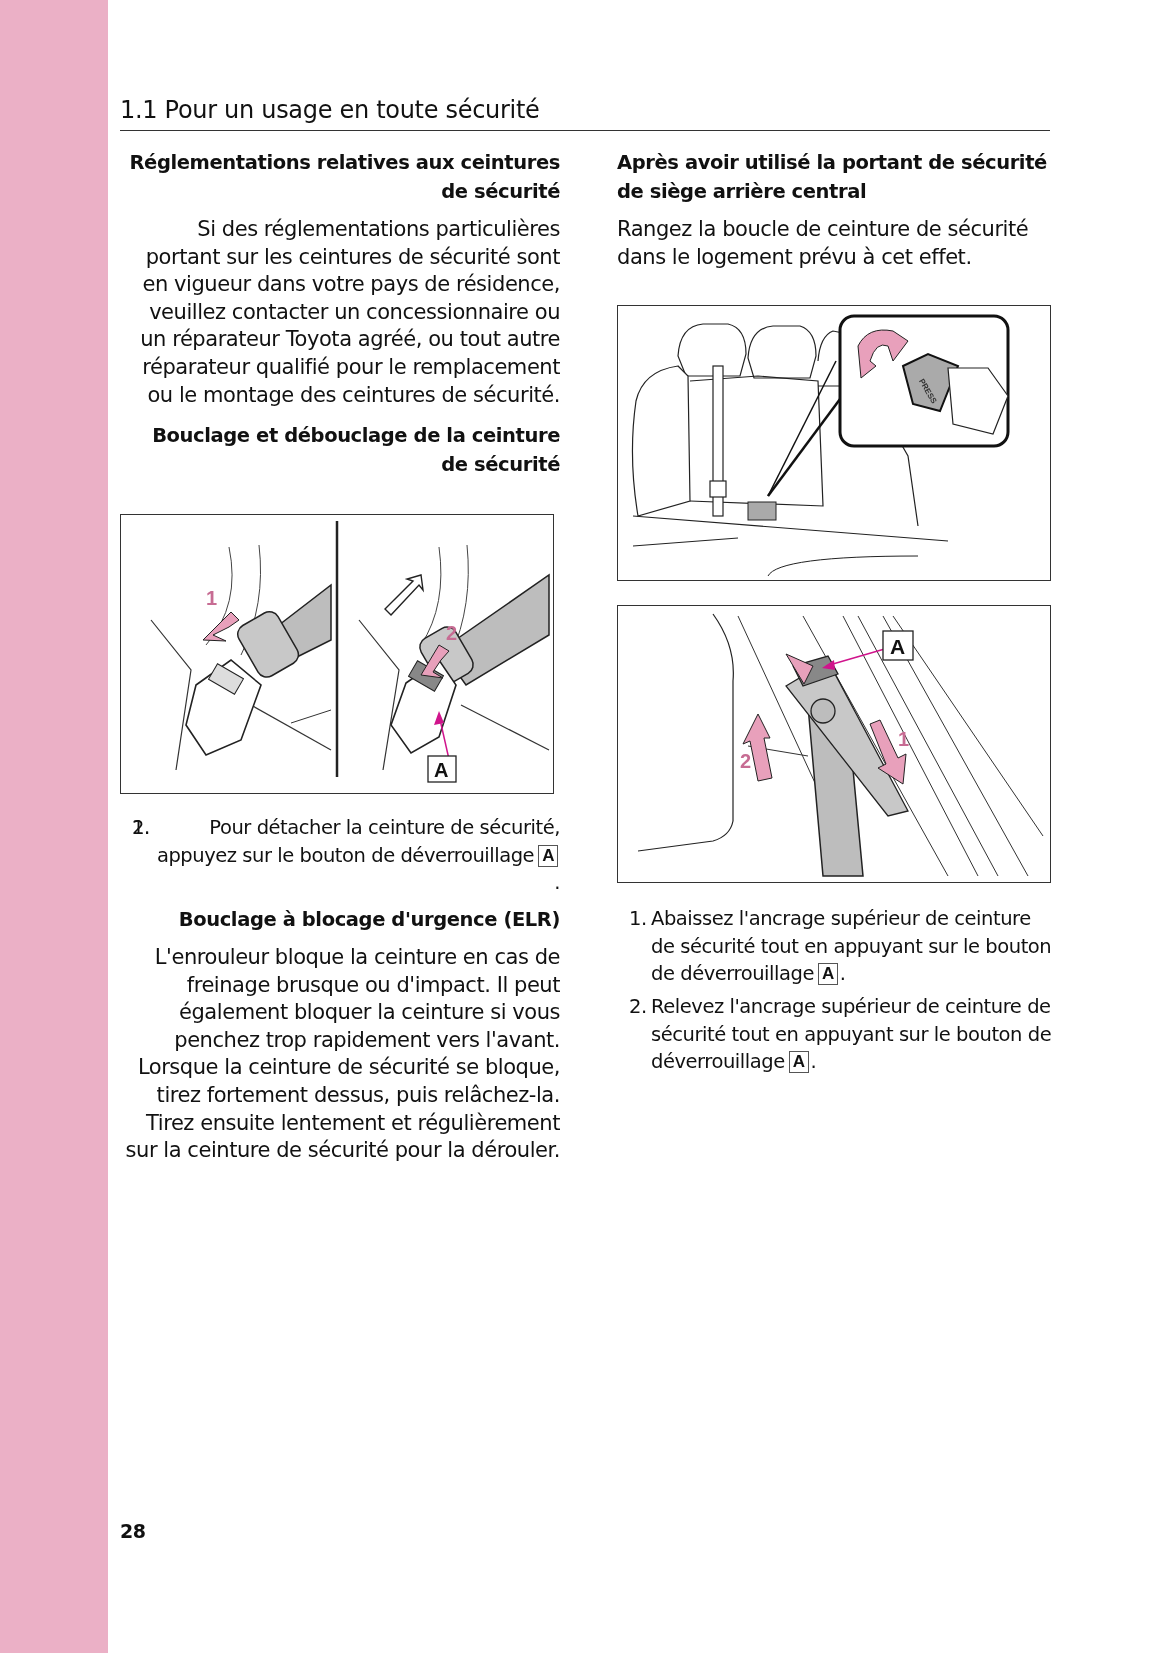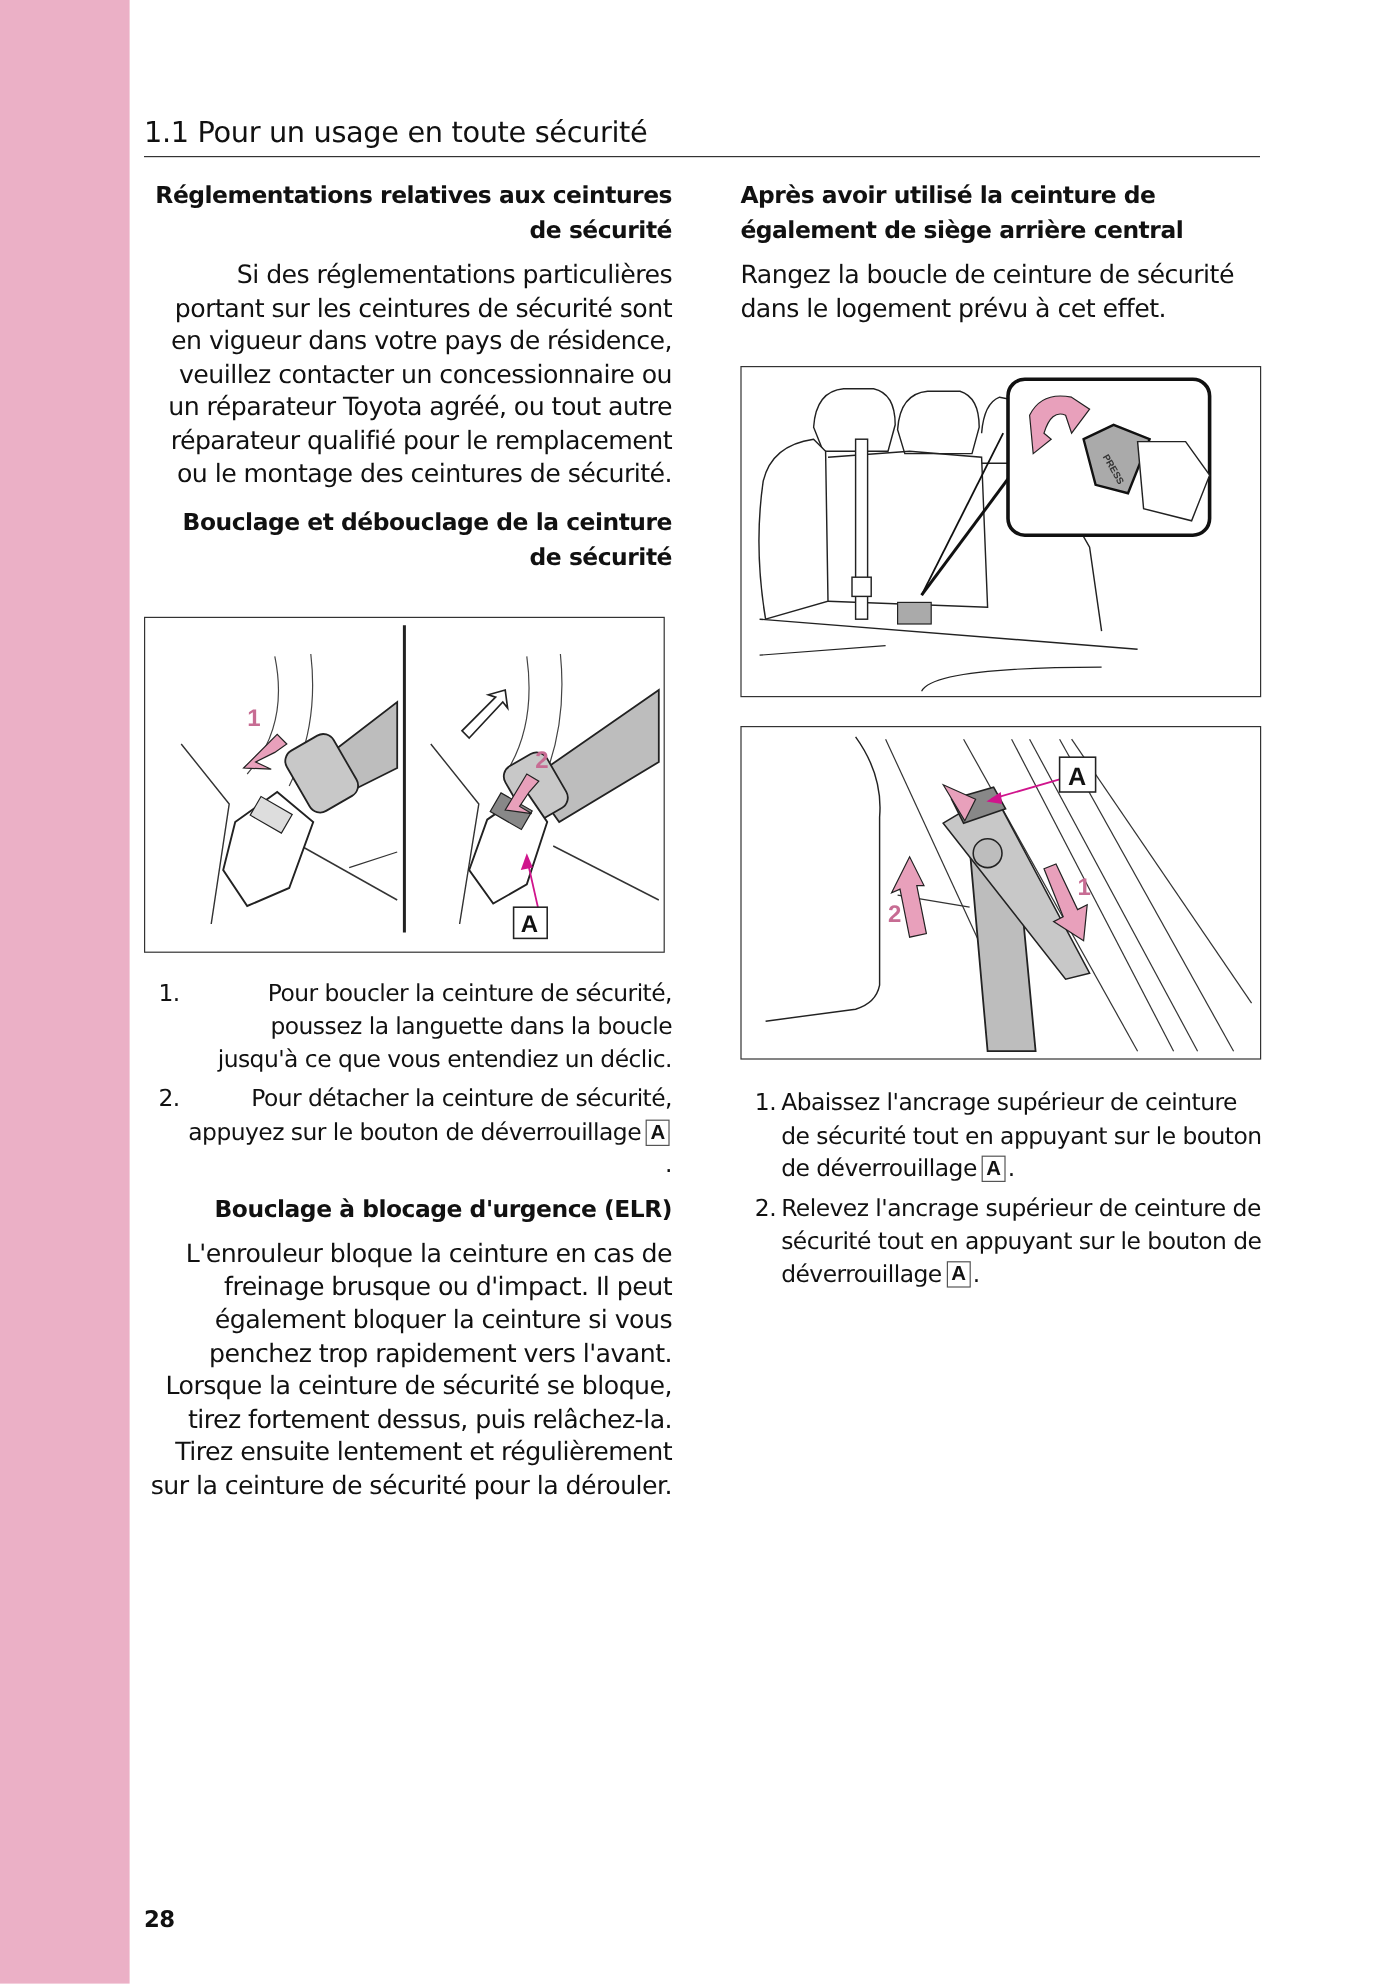--- a/index.html
+++ b/index.html
@@ -21,21 +21,21 @@
   p { font-size: 21px; line-height: 27.6px; margin: 0 0 10px 0; letter-spacing: -0.45px; }
   .fig { border: 1.5px solid #333; background: #fff; position: relative; margin: 0 0 24px 0; }
   ol { list-style: none; padding: 0; margin: 0 0 8px 0; }
   ol li { font-size: 19.5px; line-height: 27.6px; letter-spacing: -0.45px; position: relative; padding-left: 34px; margin-bottom: 5px; }
   ol li .num { position: absolute; left: 12px; top: 0; }
   .note { font-size: 19.5px; line-height: 27.6px; letter-spacing: -0.45px; padding-left: 34px; margin: 0; }
   .badge {
     display: inline-block; border: 1.2px solid #555; font-family: "Liberation Sans", sans-serif;
     font-weight: bold; font-size: 17px; line-height: 20px; padding: 0 3px; margin: 0 2px 0 4px; vertical-align: 1px;
   }
-  .page-num { position: absolute; left: 120px; top: 1587px; font-size: 19px; font-weight: bold; margin: 0; }
+  .page-num { position: absolute; left: 120px; top: 1518px; font-size: 19px; font-weight: bold; margin: 0; }
   svg text { font-family: "Liberation Sans", sans-serif; font-weight: bold; }
 </style>
 </head>
 <body>
 
 <div class="sidebar"></div>
 
 <h2 class="section-title">1.1  Pour un usage en toute sécurité</h2>
 
 <div class="col col-left">
@@ -81,34 +81,33 @@
       <line x1="332" y1="262" x2="318" y2="200" stroke="#d0148c" stroke-width="1.5"></line>
       <path d="M318 196 L313 210 L323 208 Z" fill="#d0148c"></path>
       <rect x="307" y="241" width="28" height="26" fill="#fff" stroke="#222" stroke-width="1.3"></rect>
       <text x="313" y="262" font-size="20" fill="#111">A</text>
     </svg>
   </div>
 
   <ol style="margin-top:-4px">
     <li>
       <span class="num">1.</span>
-      <span>Pour boucler la ceinture de sécurité, poussez la languette dans la boucle jusqu'à ce que vous entendiez un déclic.</span>
     </li>
     <li>
       <span class="num">2.</span>
       <span>Pour détacher la ceinture de sécurité, appuyez sur le bouton de déverrouillage</span><span class="badge">A</span><span>.</span>
     </li>
   </ol>
 
   <h3 style="margin-top:6px">Bouclage à blocage d'urgence (ELR)</h3>
   <p>L'enrouleur bloque la ceinture en cas de freinage brusque ou d'impact. Il peut également bloquer la ceinture si vous penchez trop rapidement vers l'avant. Lorsque la ceinture de sécurité se bloque, tirez fortement dessus, puis relâchez-la. Tirez ensuite lentement et régulièrement sur la ceinture de sécurité pour la dérouler.</p>
 </div>
 
 <div class="col col-right">
-  <h3>Après avoir utilisé la ceinture de également de siège arrière central</h3>
+  <h3>Après avoir utilisé la portant de sécurité de siège arrière central</h3>
   <p style="margin-bottom:34px">Rangez la boucle de ceinture de sécurité dans le logement prévu à cet effet.</p>
 
   <div class="fig" style="width:432px;height:274px;">
     <svg width="432" height="274" viewBox="0 0 432 274">
 
       <path d="M60 50 Q62 20 85 18 L110 18 Q128 22 128 48 L122 70 L68 70 Z" fill="#fff" stroke="#222" stroke-width="1.2"></path>
       <path d="M130 52 Q132 22 155 20 L182 20 Q198 25 198 50 L192 72 L136 72 Z" fill="#fff" stroke="#222" stroke-width="1.2"></path>
       <path d="M200 55 Q202 30 215 25 L230 28" fill="none" stroke="#222" stroke-width="1.2"></path>
 
       <path d="M18 95 Q25 65 60 60 L70 70 L72 195 L20 210 Q10 150 18 95 Z" fill="#fff" stroke="#222" stroke-width="1.2"></path>

